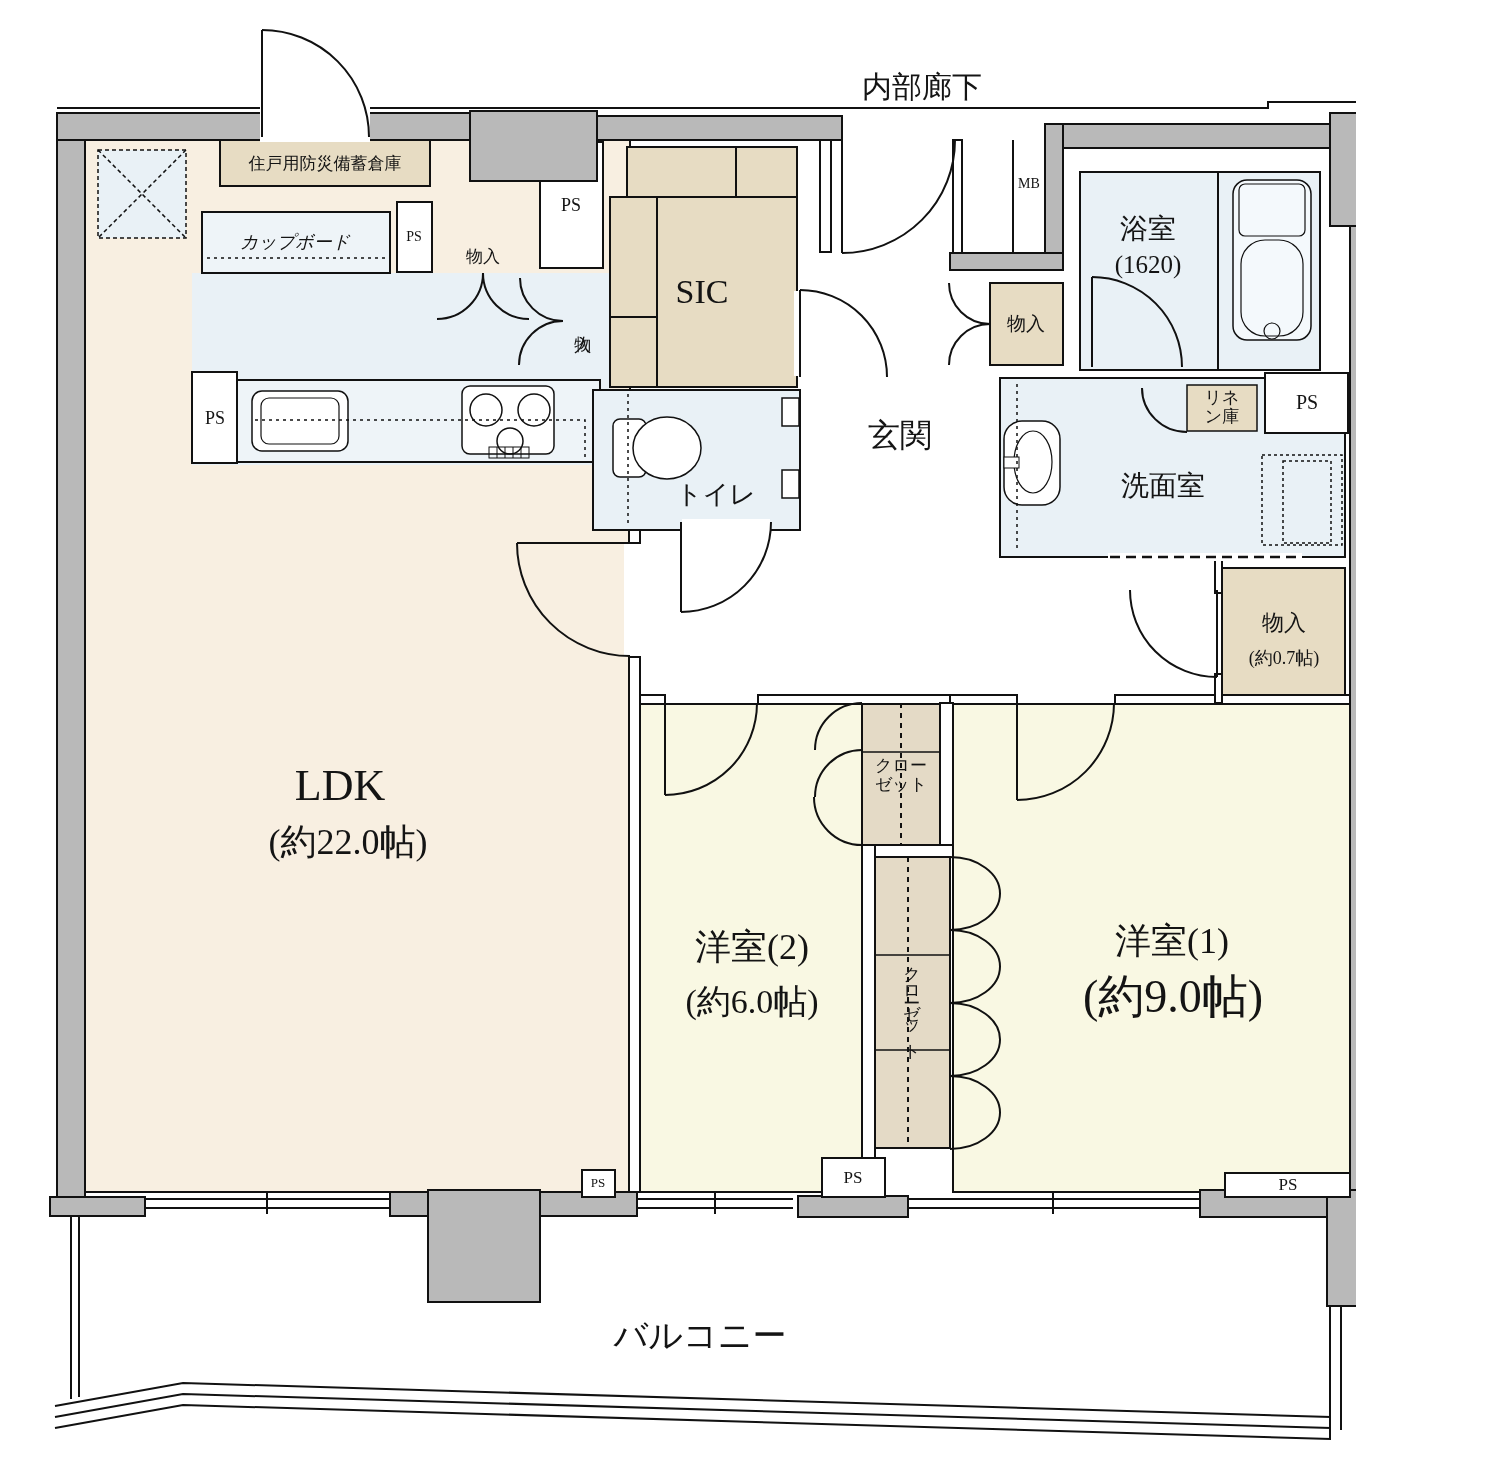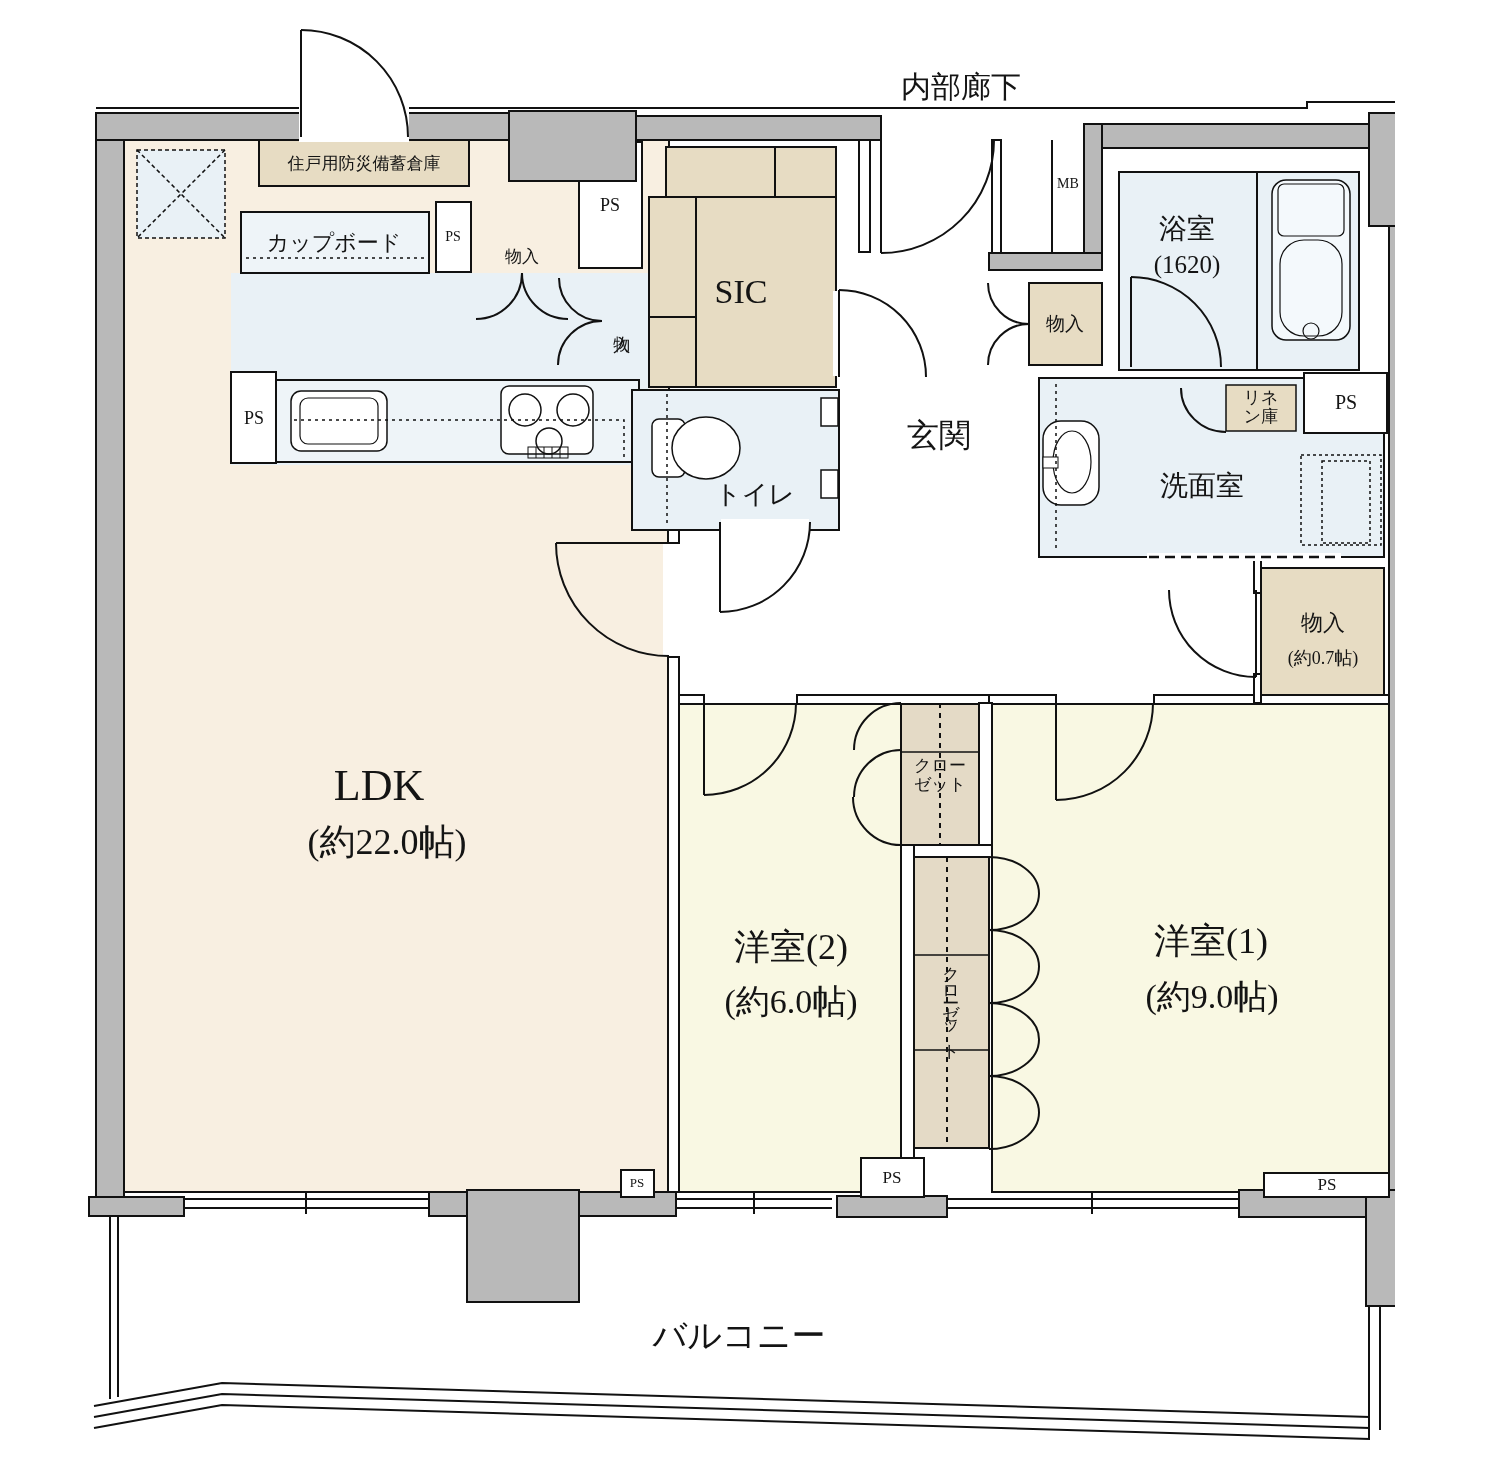--- a/index.html
+++ b/index.html
@@ -1,17 +1,17 @@
 <!DOCTYPE html>
 <html style="--wall: #b9b9b9; --ldk_floor: #f8efe1; --wet_floor: #e9f1f6; --bedroom_floor: #f9f8e3; --storage_fill: #e7dcc3; --closet_fill: #e4dac6; --counter_fill: #eef4f8; --line: #111111;"><head>
 <meta charset="utf-8">
 <style>
   html,body{margin:0;padding:0;background:#fff;}
   #plan{position:relative;width:1356px;height:1479px;background:#fff;overflow:hidden;
-        font-family:"Liberation Serif","DejaVu Serif",serif;color:#111;margin-left:39px;}
+        font-family:"Liberation Serif","DejaVu Serif",serif;color:#111;}
   #plan svg{position:absolute;left:0;top:0;}
   .lbl{position:absolute;transform:translate(-50%,-50%);white-space:nowrap;text-align:center;
        color:#141414;line-height:1.1;}
   .wrap{white-space:normal;word-break:break-all;}
   .vert{writing-mode:vertical-rl;text-orientation:upright;}
   .north{transform:translate(-50%,-50%) rotate(55deg);}
 </style>
 </head>
 <body>
 
@@ -240,21 +240,21 @@
 
   <g>
     <circle cx="1416" cy="1385" r="45" fill="#fff" stroke="var(--line)" stroke-width="2"></circle>
     <path d="M1453,1412 L1384,1344 L1402,1336 Z" fill="var(--line)"></path>
     <path d="M1453,1412 L1371,1372 L1384,1344" fill="none" stroke="var(--line)" stroke-width="1.5"></path>
   </g>
 </svg>
 
   <div class="lbl" style="left:922px;top:86px;font-size:30px;">内部廊下</div>
   <div class="lbl" style="left:325px;top:164px;font-size:17px;">住戸用防災備蓄倉庫</div>
-  <div class="lbl" style="left:295px;top:243px;font-size:22px;">カップボード</div>
+  <div class="lbl" style="left:295px;top:243px;font-size:18px;font-style:italic;">カップボード</div>
   <div class="lbl" style="left:414px;top:237px;font-size:14px;">PS</div>
   <div class="lbl" style="left:571px;top:206px;font-size:18px;">PS</div>
   <div class="lbl" style="left:215px;top:419px;font-size:18px;">PS</div>
   <div class="lbl" style="left:483px;top:257px;font-size:17px;">物入</div>
   <div class="lbl vert" style="left:582px;top:322px;font-size:17px;">物入</div>
   <div class="lbl" style="left:702px;top:292px;font-size:34px;">SIC</div>
   <div class="lbl" style="left:716px;top:496px;font-size:26px;font-family:Liberation Mono, monospace;">トイレ</div>
   <div class="lbl" style="left:900px;top:436px;font-size:32px;">玄関</div>
   <div class="lbl" style="left:1029px;top:184px;font-size:14px;text-align:right;">MB</div>
   <div class="lbl" style="left:1148px;top:229px;font-size:28px;">浴室</div>
@@ -265,19 +265,19 @@
   <div class="lbl" style="left:1163px;top:486px;font-size:28px;">洗面室</div>
   <div class="lbl" style="left:1284px;top:623px;font-size:22px;">物入</div>
   <div class="lbl" style="left:1284px;top:659px;font-size:18px;">(約0.7帖)</div>
   <div class="lbl" style="left:340px;top:786px;font-size:44px;">LDK</div>
   <div class="lbl" style="left:348px;top:843px;font-size:36px;text-align:right;">(約22.0帖)</div>
   <div class="lbl wrap" style="left:901px;top:776px;font-size:17px;width:56px;">クローゼット</div>
   <div class="lbl vert" style="left:911px;top:1003px;font-size:17px;">クローゼット</div>
   <div class="lbl" style="left:752px;top:948px;font-size:36px;">洋室(2)</div>
   <div class="lbl" style="left:752px;top:1002px;font-size:34px;">(約6.0帖)</div>
   <div class="lbl" style="left:1172px;top:942px;font-size:36px;">洋室(1)</div>
-  <div class="lbl" style="left:1173px;top:997px;font-size:34px;">(約9.0帖)</div>
+  <div class="lbl" style="left:1173px;top:997px;font-size:46px;">(約9.0帖)</div>
   <div class="lbl" style="left:700px;top:1336px;font-size:34px;">バルコニー</div>
   <div class="lbl" style="left:598px;top:1183px;font-size:13px;">PS</div>
   <div class="lbl" style="left:853px;top:1178px;font-size:17px;">PS</div>
   <div class="lbl" style="left:1288px;top:1185px;font-size:17px;">PS</div>
   <div class="lbl north" style="left:1464px;top:1418px;font-size:22px;">N</div>
 </div>
 
 </body></html>

